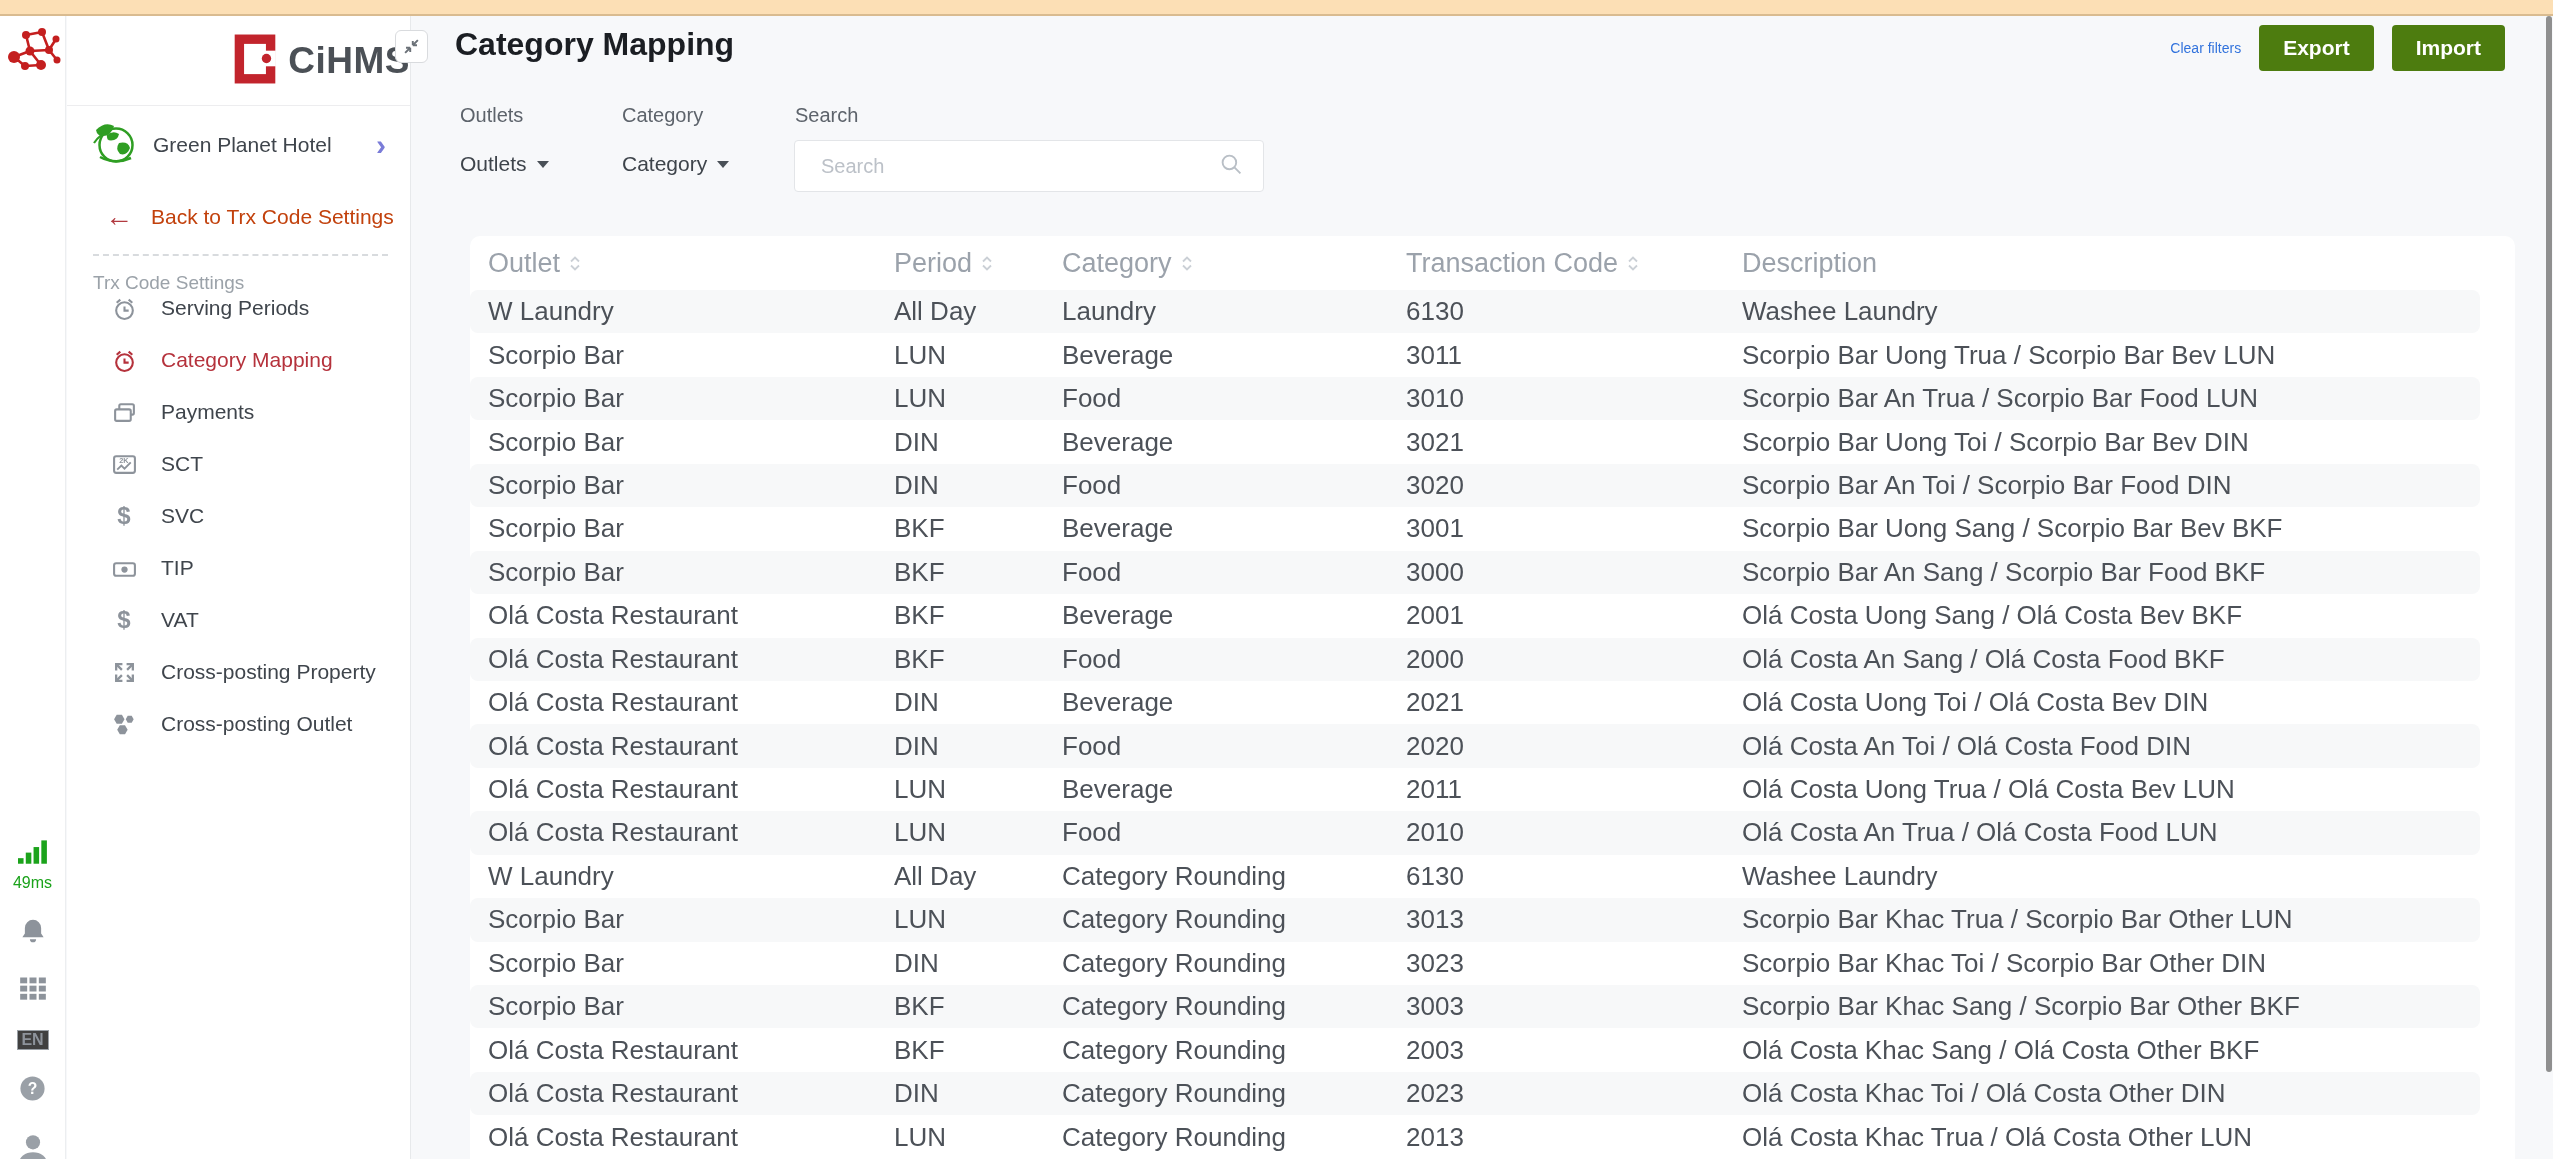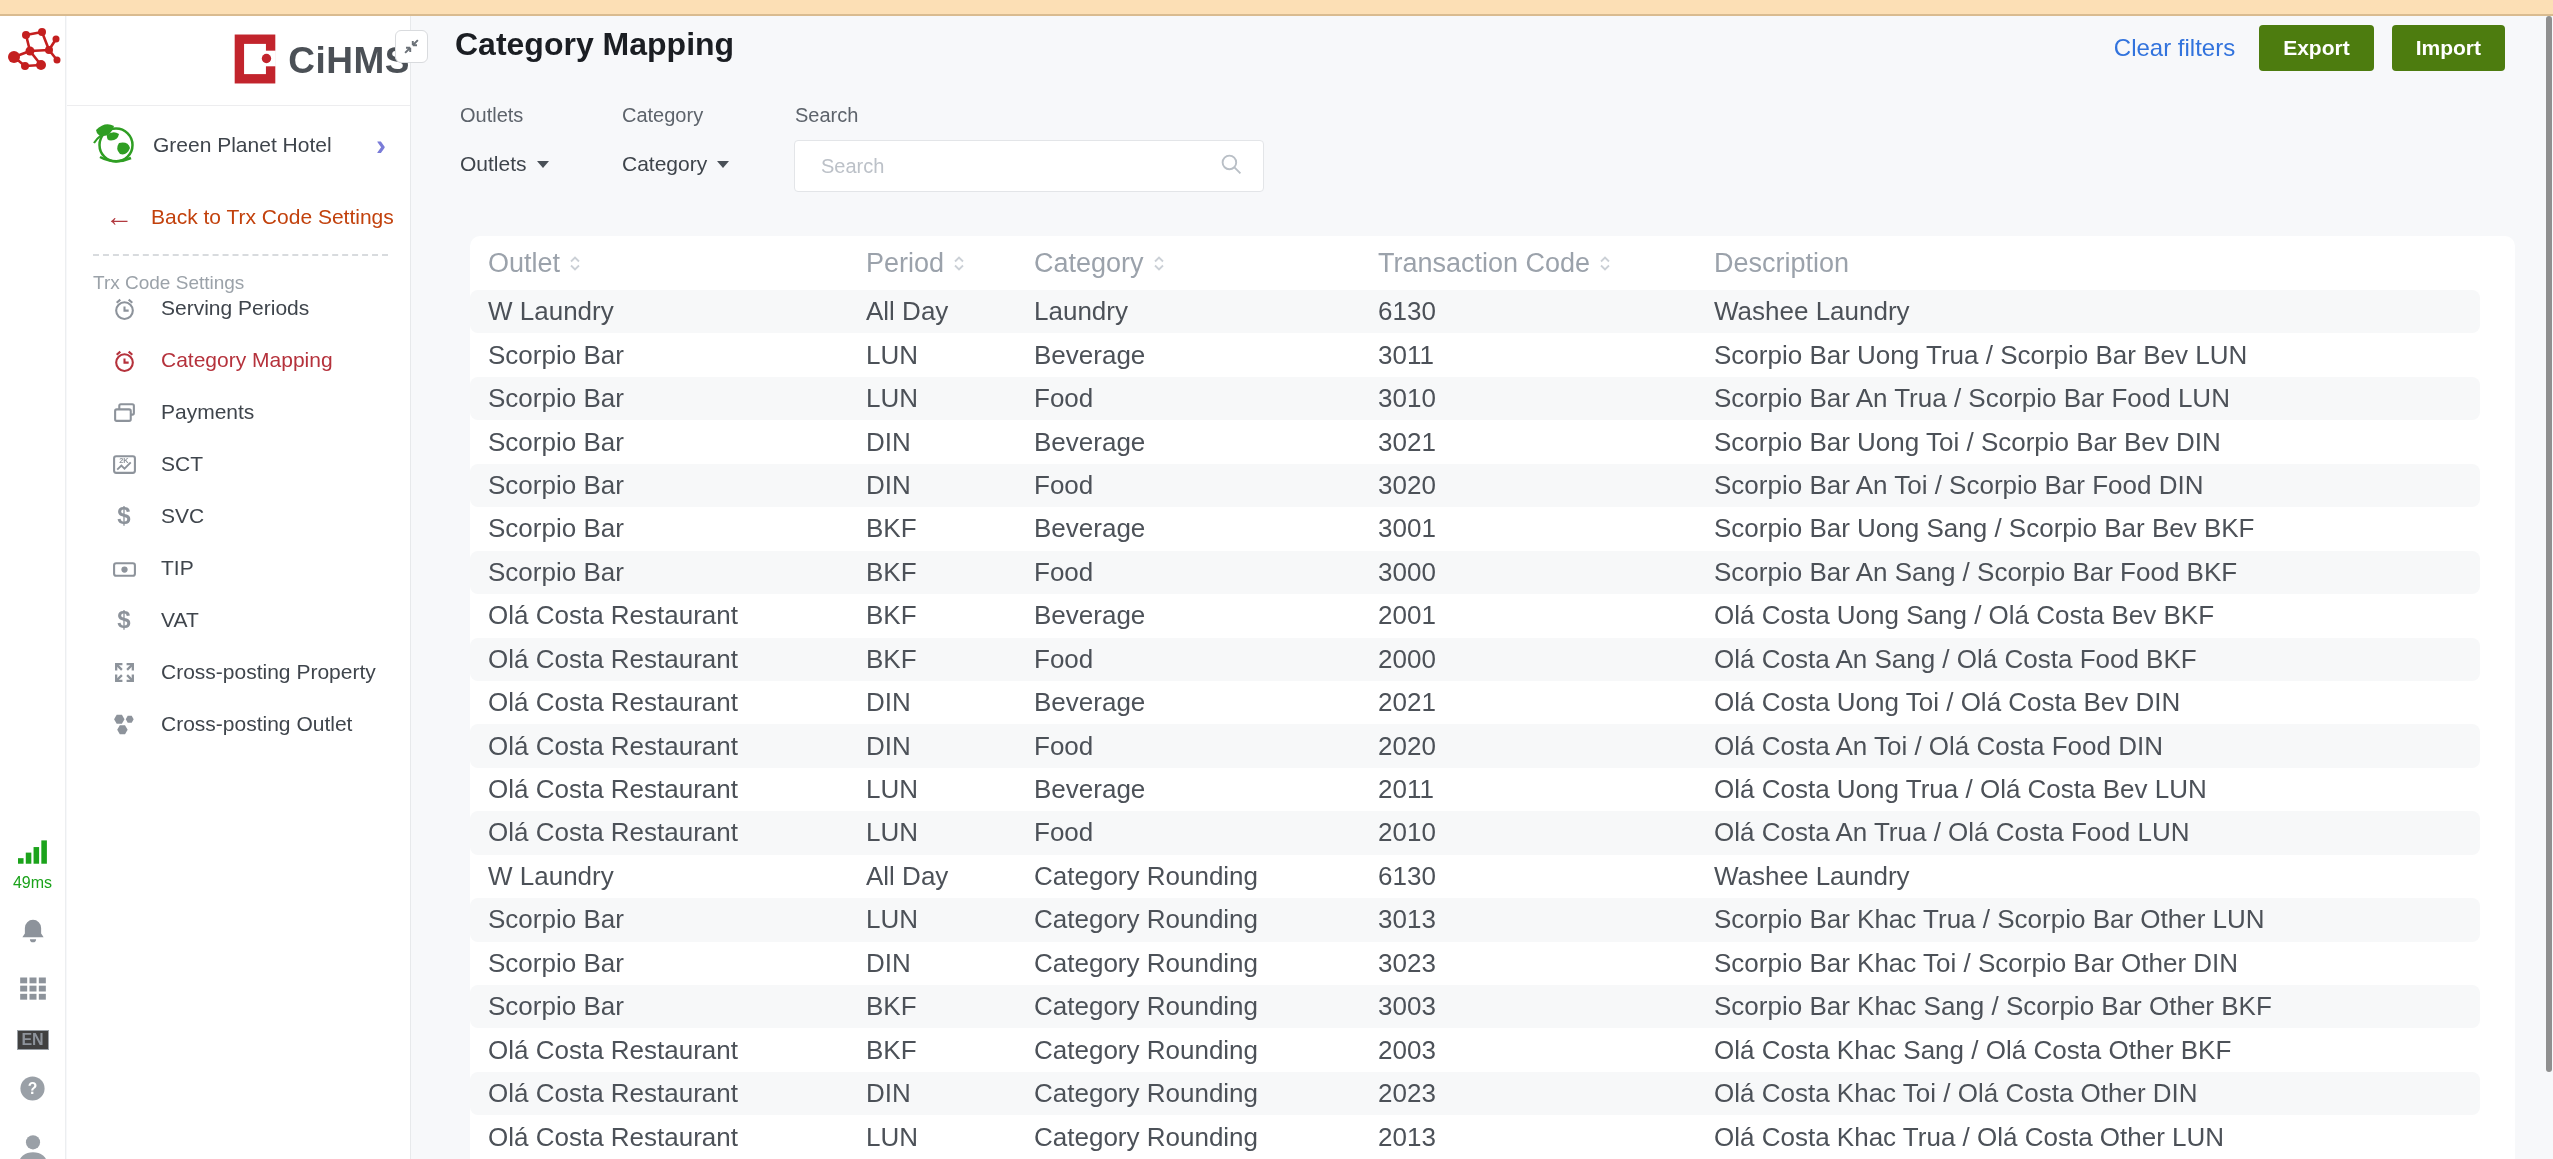--- a/index.html
+++ b/index.html
@@ -50,21 +50,21 @@
   .menu-item .fillic { fill:#8d939b; stroke:none; }
   .menu-item.active { color:#b5323c; }
   .menu-item.active svg { stroke:#b5323c; }
   .dollar-glyph { font-size:24px; color:#8d939b; font-weight:bold; }
 
   
   .page-title { position:absolute; left:455px; top:26px; font-size:32px;
                 font-weight:bold; color:#1b1e23; }
   .actions { position:absolute; top:25px; right:48px; display:flex;
              align-items:center; gap:18px; }
-  .clear-filters { color:#3273dd; font-size:24px; margin-right:6px; cursor:pointer; }
+  .clear-filters { color:#3273dd; font-size:14px; margin-right:0; cursor:pointer; }
   .btn { height:46px; padding:0 24px; background:#4d7c0f; color:#fff;
          font-size:21px; font-weight:bold; border:none; border-radius:4px;
          display:flex; align-items:center; cursor:pointer; }
 
   
   .f-label { position:absolute; top:104px; font-size:20px; color:#5d636b; }
   .dd { position:absolute; top:152px; display:flex; align-items:center; gap:10px;
         font-size:21px; color:#3e444b; cursor:pointer; }
   .caret-down { width:0; height:0; border-left:6px solid transparent;
                 border-right:6px solid transparent; border-top:7px solid #4a5057; }
@@ -75,21 +75,21 @@
                       color:#3e444b; background:transparent;
                       font-family:"Liberation Sans", sans-serif; }
   .search-box input::placeholder { color:#bcc1c8; }
 
   
   .card { position:absolute; left:470px; top:236px; width:2045px; bottom:0;
           background:#fff; border-radius:10px 10px 0 0; }
   .thead { position:absolute; top:0; left:0; right:35px; height:54px; display:flex;
            align-items:center; padding-left:18px; color:#9ba2ab; font-size:27px; }
   .hcell { display:flex; align-items:center; gap:9px; }
-  .c1 { width:378px; } .c2 { width:168px; } .c3 { width:344px; }
+  .c1 { width:378px; } .c2 { width:168px;margin-left:28px; } .c3 { width:344px; }
   .c4 { width:336px; } .c5 { flex:1; }
   .tbody { position:absolute; top:54px; left:0; right:0; bottom:0; overflow:hidden; }
   .trow { height:43.45px; display:flex; align-items:center; padding-left:18px;
           margin-right:35px; font-size:26px; color:#4c5158; cursor:pointer; }
   .trow.stripe { background:#f7f8f9; border-radius:8px; }
   .trow span { white-space:nowrap; overflow:hidden; }
 
   
   .scroll-track { position:absolute; right:0; top:16px; bottom:0; width:8px;
                   background:#f7f8fa; z-index:40; }

